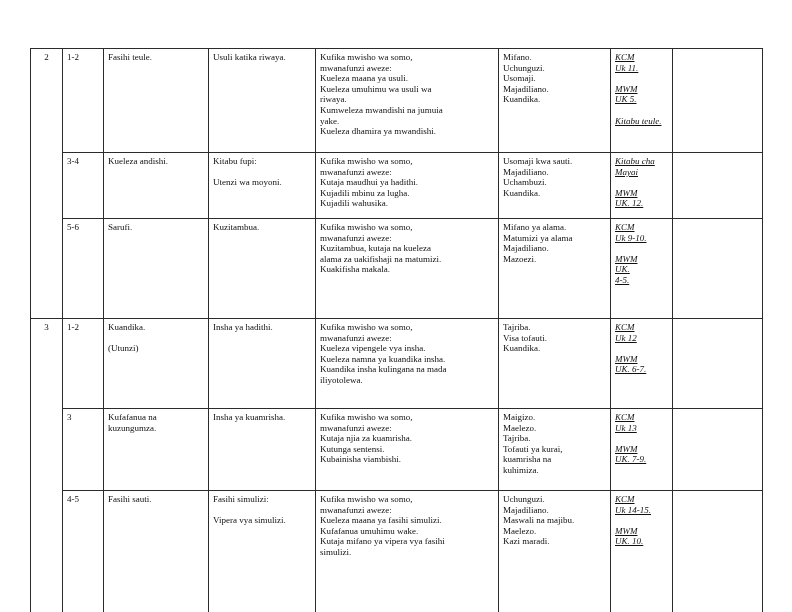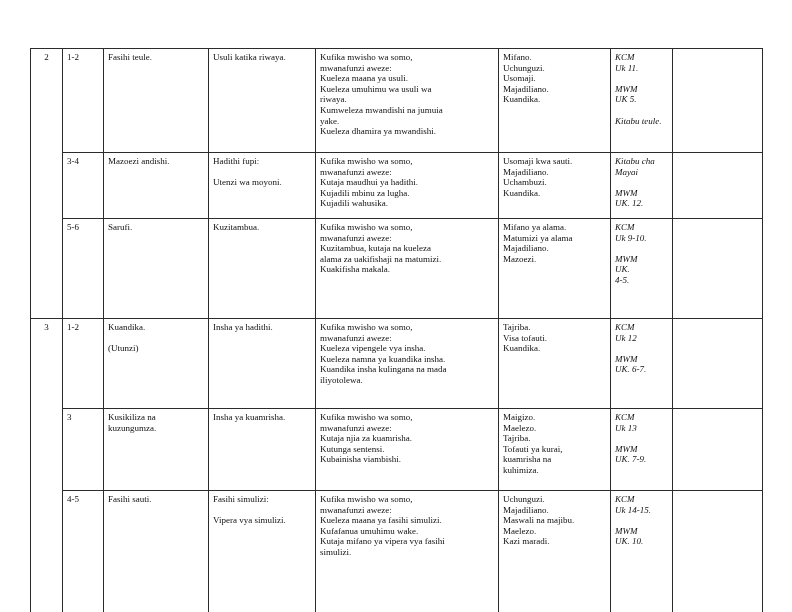--- a/index.html
+++ b/index.html
@@ -35,20 +35,21 @@
   td.c-week {
     text-align: center;
     padding-top: 4px;
   }
   td.c-refs {
     font-style: italic;
     font-size: 7.5px;
     line-height: 1.3;
     vertical-align: middle;
     padding-left: 5px;
+    text-decoration: underline;
   }
   td.c-remarks { background: #ffffff; }
 </style>
 </head>
 <body>
 
 <div class="page">
   <table class="sow">
     <colgroup>
       <col style="width:32px">
@@ -85,22 +86,22 @@
 
 MWM
 UK 5.
 
 Kitabu teule.</td>
         <td class="c-remarks"></td>
       </tr>
 
       <tr style="height:66px">
         <td>3-4</td>
-        <td>Mazoezi andishi.</td>
-        <td>Hadithi fupi:
+        <td>Kueleza andishi.</td>
+        <td>Kitabu fupi:
 
 Utenzi wa moyoni.</td>
         <td>Kufika mwisho wa somo,
 mwanafunzi aweze:
 Kutaja maudhui ya hadithi.
 Kujadili mbinu za lugha.
 Kujadili wahusika.</td>
         <td>Usomaji kwa sauti.
 Majadiliano.
 Uchambuzi.
@@ -154,21 +155,21 @@
         <td class="c-refs">KCM
 Uk 12
 
 MWM
 UK. 6-7.</td>
         <td class="c-remarks"></td>
       </tr>
 
       <tr style="height:82px">
         <td>3</td>
-        <td>Kusikiliza na
+        <td>Kufafanua na
 kuzungumza.</td>
         <td>Insha ya kuamrisha.</td>
         <td>Kufika mwisho wa somo,
 mwanafunzi aweze:
 Kutaja njia za kuamrisha.
 Kutunga sentensi.
 Kubainisha viambishi.</td>
         <td>Maigizo.
 Maelezo.
 Tajriba.

